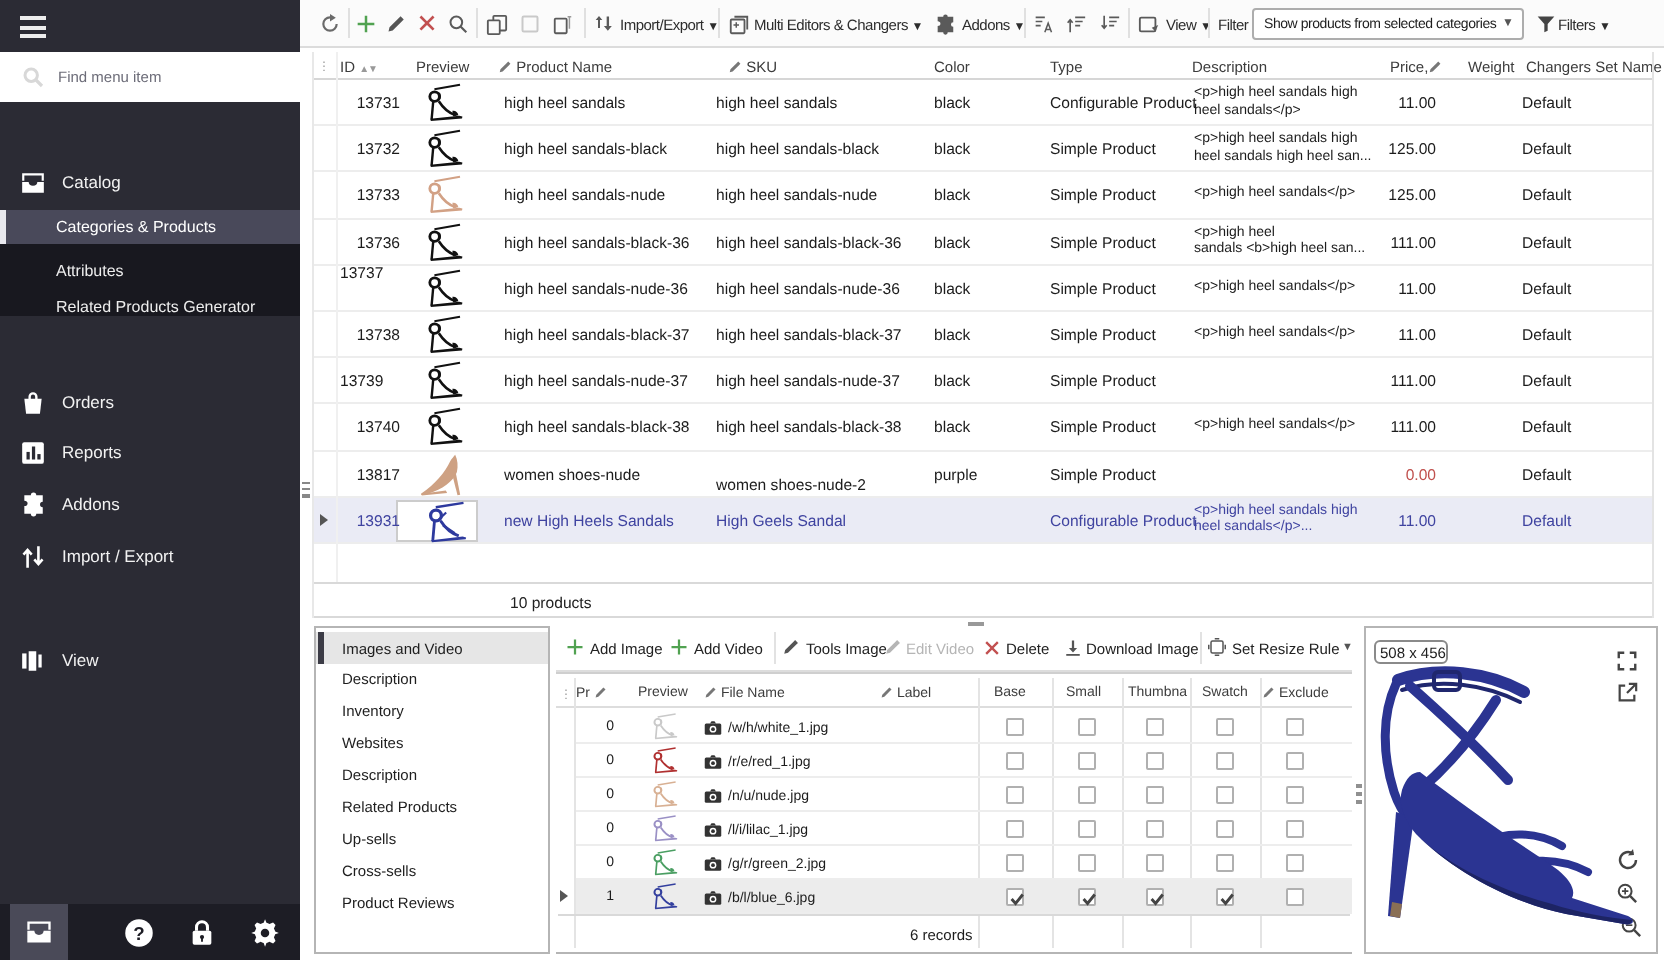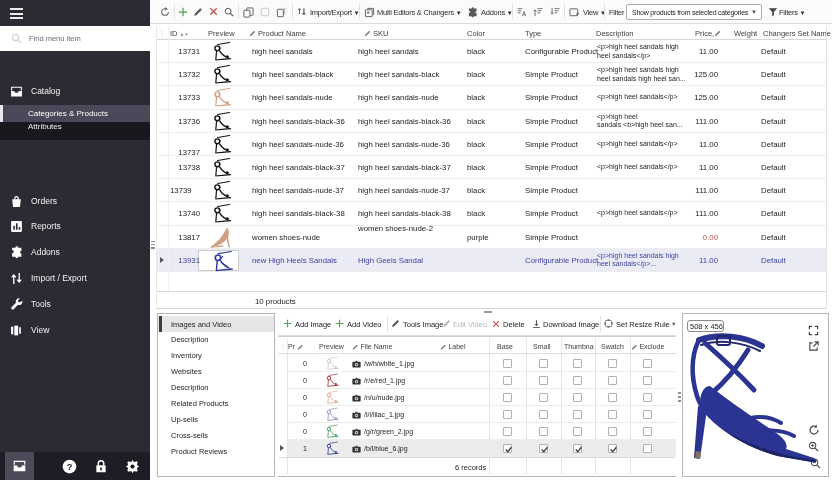--- a/index.html
+++ b/index.html
@@ -3,21 +3,21 @@
 <style>
 *{margin:0;padding:0;box-sizing:border-box}
 html,body{width:832px;height:480px;overflow:hidden;background:#fff;font-family:"Liberation Sans",sans-serif;position:relative}
 .ab{position:absolute}
 svg{display:block}
 
 #sb{left:0;top:0;width:150px;height:480px;background:#2b2b34}
 .mi{position:absolute;left:0;width:150px;height:24px;color:#f2f2f2;font-size:8.5px;display:flex;align-items:center}
 .mi .ic{position:absolute;left:10px;width:13px;height:13px}
 .mi .tx{position:absolute;left:31px;top:50%;transform:translateY(-50%)}
-.smi{position:absolute;left:0;width:150px;color:#ededed;font-size:8px;display:flex;align-items:flex-start;background:#18181f}
+.smi{position:absolute;left:0;width:150px;color:#ededed;font-size:8px;display:flex;align-items:flex-end;background:#18181f}
 .smi .tx{margin-left:28px}
 
 #tb{left:150px;top:0;width:682px;height:24px;background:#fbfbfb;border-bottom:1px solid #dcdcdc}
 .ti{position:absolute;top:7px}
 .tt{position:absolute;top:7.5px;font-size:7.5px;letter-spacing:-0.25px;color:#2d2d2d;white-space:nowrap}
 .sep{position:absolute;top:4px;width:1px;height:15px;background:#e0e0e0}
 
 .hcell{position:absolute;font-size:7.5px;color:#3c3c3c;white-space:nowrap}
 .gcell{position:absolute;font-size:7.8px;color:#1c1c1c;white-space:nowrap}
 .desc{font-size:7px;line-height:8.5px;white-space:nowrap;color:#1c1c1c}
@@ -50,20 +50,23 @@
       </svg>
    <span class="tx">Catalog</span>
  </div>
  <div class="ab" style="left:0;top:105px;width:150px;height:17px;background:#49495a">
    <div class="ab" style="left:0;top:0;width:3px;height:17px;background:#e8e8ee"></div>
    <div class="ab" style="left:28px;top:4px;font-size:8px;color:#fff">Categories &amp; Products</div>
  </div>
  <div class="smi" style="top:122px;height:18px">
       <span class="tx">Attributes</span>
     </div>
+ <div class="smi" style="top:140px;height:18px">
+      <span class="tx">Related Products Generator</span>
+    </div>
  <div class="mi" style="top:189px">
    <svg class="ic" viewBox="0 0 24 24">
         <path d="M12 2a4.2 4.2 0 0 1 4.2 4.2V9h-2.2V6.2a2 2 0 0 0-4 0V9H7.8V6.2A4.2 4.2 0 0 1 12 2z" fill="#fff"></path>
         <path d="M4 8h16l-1.6 14H5.6z" fill="#fff"></path>
       </svg>
    <span class="tx">Orders</span>
  </div>
  <div class="mi" style="top:214px">
    <svg class="ic" viewBox="0 0 24 24">
         <rect x="2" y="2" width="20" height="20" rx="2" fill="#fff"></rect>
@@ -78,26 +81,20 @@
         <path d="M10 3a2.5 2.5 0 0 1 5 0h6v6a2.5 2.5 0 0 0 0 5v6h-6a2.5 2.5 0 0 1-5 0H4v-7c1.8 0 3-1 3-2.5S5.8 8 4 8V3z" fill="#fff"></path>
       </svg>
    <span class="tx">Addons</span>
  </div>
  <div class="mi" style="top:266px">
    <svg class="ic" viewBox="0 0 24 24">
         <path d="M7 22V6M3.2 9.8L7 5.5l3.8 4.3" stroke="#fff" stroke-width="2.4" fill="none"></path>
         <path d="M17 2v16M13.2 14.2L17 18.5l3.8-4.3" stroke="#fff" stroke-width="2.4" fill="none"></path>
       </svg>
    <span class="tx">Import / Export</span>
- </div>
- <div class="mi" style="top:292px">
-   <svg class="ic" viewBox="0 0 24 24">
-        <path d="M22.7 5.3a6 6 0 0 1-8 7.2L7 20.2a2.6 2.6 0 0 1-3.7-3.7l7.7-7.7a6 6 0 0 1 7.2-8l-3.4 3.4 0.6 3.1 3.1 0.6z" fill="#fff"></path>
-      </svg>
-   <span class="tx">Tools</span>
  </div>
  <div class="mi" style="top:318px">
    <svg class="ic" viewBox="0 0 24 24">
         <rect x="2" y="5" width="4" height="14" fill="#fff"></rect>
         <rect x="8" y="3" width="7" height="18" fill="#fff"></rect>
         <rect x="17" y="6" width="3" height="12" fill="#fff"></rect>
       </svg>
    <span class="tx">View</span>
  </div>
 
@@ -288,21 +285,21 @@
     <use href="#sandal"></use>
   </svg>
 <div class="gcell" style="left:252px;top:116.6px;color:#1c1c1c">high heel sandals-black-36</div>
 <div class="gcell" style="left:358px;top:116.6px;color:#1c1c1c">high heel sandals-black-36</div>
 <div class="gcell" style="left:467px;top:116.6px;color:#1c1c1c">black</div>
 <div class="gcell" style="left:525px;top:116.6px;color:#1c1c1c">Simple Product</div>
 <div class="gcell desc" style="left:597px;top:112.6px;color:#1c1c1c">&lt;p&gt;high heel<br>sandals &lt;b&gt;high heel san...</div>
 <div class="gcell" style="left:680px;top:116.6px;width:38px;text-align:right;color:#1c1c1c">111.00</div>
 <div class="gcell" style="left:761px;top:116.6px;color:#1c1c1c">Default</div>
 <div class="ab" style="left:157px;top:132.8px;width:669px;height:23.2px;background:#fff;border-bottom:1px solid #ededed"></div>
-<div class="gcell" style="left:170px;top:148px;width:30px;text-align:right;color:#1c1c1c">13737</div>
+<div class="gcell" style="left:170px;top:132px;width:30px;color:#1c1c1c">13737</div>
 <svg class="ab" style="left:209px;top:133.8px;color:#111" width="24" height="20" viewBox="0 0 24 20">
     <use href="#sandal"></use>
   </svg>
 <div class="gcell" style="left:252px;top:139.8px;color:#1c1c1c">high heel sandals-nude-36</div>
 <div class="gcell" style="left:358px;top:139.8px;color:#1c1c1c">high heel sandals-nude-36</div>
 <div class="gcell" style="left:467px;top:139.8px;color:#1c1c1c">black</div>
 <div class="gcell" style="left:525px;top:139.8px;color:#1c1c1c">Simple Product</div>
 <div class="gcell desc" style="left:597px;top:139.8px;color:#1c1c1c">&lt;p&gt;high heel sandals&lt;/p&gt;</div>
 <div class="gcell" style="left:680px;top:139.8px;width:38px;text-align:right;color:#1c1c1c">11.00</div>
 <div class="gcell" style="left:761px;top:139.8px;color:#1c1c1c">Default</div>
@@ -340,21 +337,21 @@
 <div class="gcell" style="left:525px;top:209.4px;color:#1c1c1c">Simple Product</div>
 <div class="gcell desc" style="left:597px;top:209.4px;color:#1c1c1c">&lt;p&gt;high heel sandals&lt;/p&gt;</div>
 <div class="gcell" style="left:680px;top:209.4px;width:38px;text-align:right;color:#1c1c1c">111.00</div>
 <div class="gcell" style="left:761px;top:209.4px;color:#1c1c1c">Default</div>
 <div class="ab" style="left:157px;top:225.6px;width:669px;height:23.2px;background:#fff;border-bottom:1px solid #ededed"></div>
 <div class="gcell" style="left:170px;top:232.6px;width:30px;text-align:right;color:#1c1c1c">13817</div>
 <svg class="ab" style="left:207px;top:227px;color:#cea183" width="27" height="23" viewBox="0 0 26 24">
     <use href="#pump"></use>
   </svg>
 <div class="gcell" style="left:252px;top:232.6px;color:#1c1c1c">women shoes-nude</div>
-<div class="gcell" style="left:358px;top:224px;color:#1c1c1c">women shoes-nude-2</div>
+<div class="gcell" style="left:358px;top:238px;color:#1c1c1c">women shoes-nude-2</div>
 <div class="gcell" style="left:467px;top:232.6px;color:#1c1c1c">purple</div>
 <div class="gcell" style="left:525px;top:232.6px;color:#1c1c1c">Simple Product</div>
 <div class="gcell" style="left:680px;top:232.6px;width:38px;text-align:right;color:#c0504d">0.00</div>
 <div class="gcell" style="left:761px;top:232.6px;color:#1c1c1c">Default</div>
 <div class="ab" style="left:157px;top:248.8px;width:669px;height:23.2px;background:#eaebf5;border-bottom:1px solid #ededed"></div>
 <div class="ab" style="left:160px;top:257px;width:0;height:0;border-left:4px solid #555;border-top:3.5px solid transparent;border-bottom:3.5px solid transparent"></div>
 <div class="ab" style="left:198px;top:250px;width:41px;height:21px;background:#fff;border:1px solid #ccc"></div>
 <div class="gcell" style="left:170px;top:255.8px;width:30px;text-align:right;color:#3f43a0">13931</div>
 <svg class="ab" style="left:209px;top:249.8px;color:#2e3a9e" width="26" height="22" viewBox="0 0 24 20">
     <use href="#bsandal"></use>

